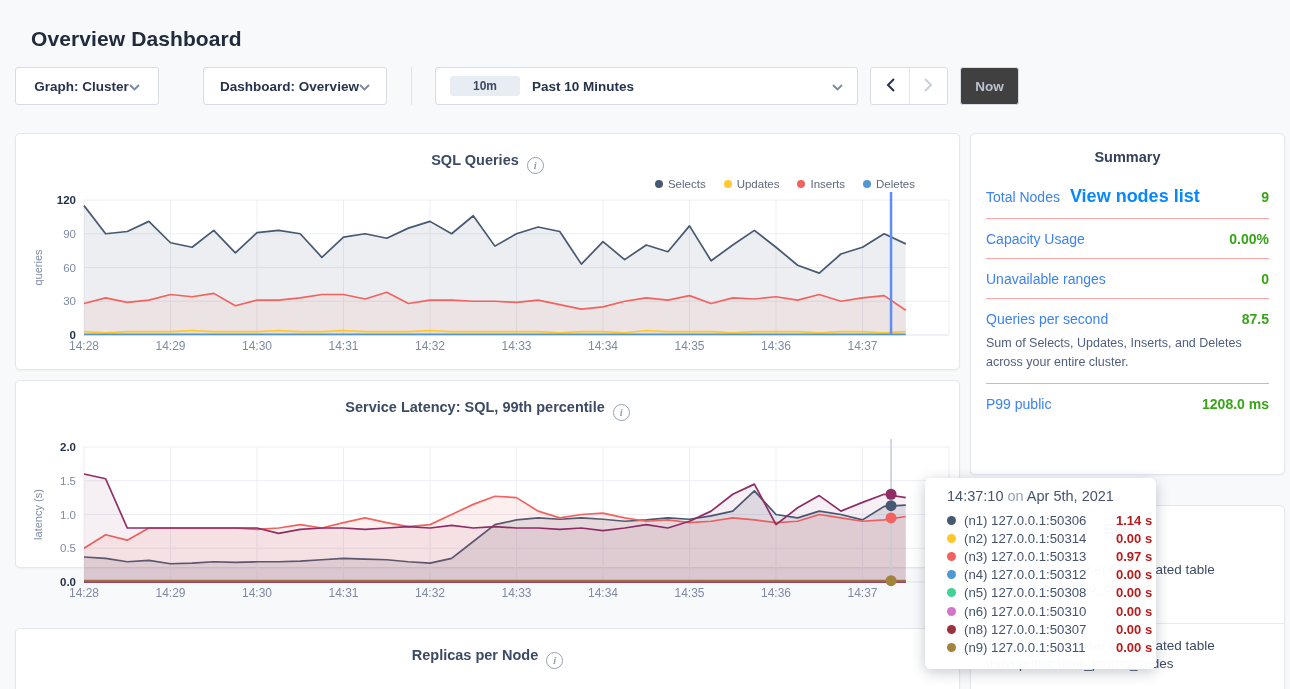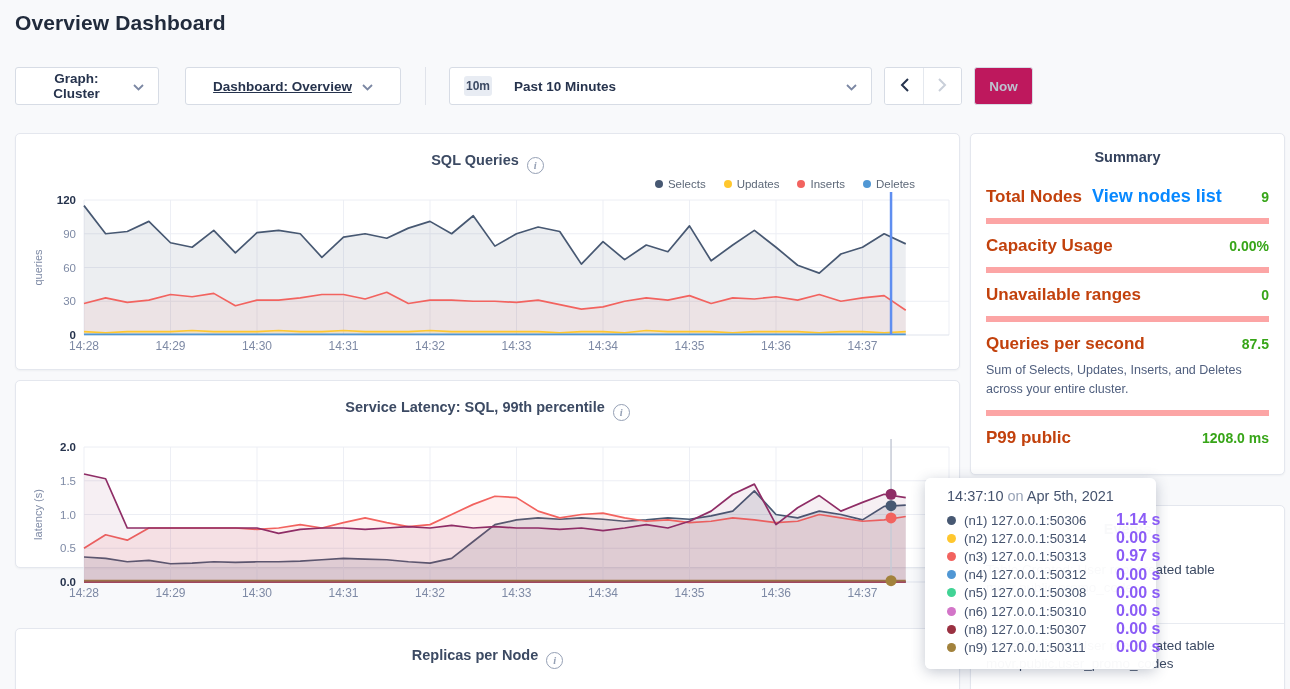--- a/index.html
+++ b/index.html
@@ -2,50 +2,50 @@
 <html><head>
 <meta charset="utf-8">
 <style>
   * { box-sizing: border-box; }
   html,body { margin:0; padding:0; }
   body {
     width:1290px; height:689px; position:relative; overflow:hidden;
     background:#f8f9fb; font-family:"Liberation Sans", sans-serif; color:#26334d;
   }
   h1.page-title {
-    position:absolute; left:15px; top:11px; margin:0;
+    position:absolute; left:15px; top:11px; margin:16px;
     font-size:21px; font-weight:600; color:#212b3c; letter-spacing:0.1px;
   }
   
   .toolbar { position:absolute; left:15px; top:67px; display:flex; align-items:center; }
   .btn {
-    display:flex; align-items:center; justify-content:center; gap:10px;
+    display:flex; align-items:center; justify-content:center; 
     background:#fff; border:1px solid #d7dce5; border-radius:3px; height:38px;
     font-weight:700; font-size:13.5px; color:#26334d; padding:0 14px;
     font-family:inherit; cursor:pointer;
   }
   .btn-graph { width:144px; }
-  .btn-dash  { width:216px; margin-left:26px;text-decoration:underline; }
+  .btn-dash  { width:184px; margin-left:44px; }
   .vdiv { width:1px; height:38px; background:#e0e3ea; margin-left:24px; }
   .btn-time { width:423px; margin-left:23px; justify-content:flex-start; }
   .badge10m {
-    background:#e8ecf3; border-radius:3px; padding:3px 2px;
+    background:#e8ecf3; border-radius:3px; padding:3px 23px;
     font-size:12px; font-weight:700; color:#3c4a63; margin-right:12px;
   }
   .btn-time .chev { margin-left:auto; }
   .pager {
     display:flex; margin-left:12px; border:1px solid #d7dce5; border-radius:3px;
     height:38px; overflow:hidden; background:#fff;
   }
   .pager button {
     width:38px; border:none; background:#fff; display:flex; align-items:center;
     justify-content:center; cursor:pointer; padding:0;
   }
   .pager button + button { border-left:1px solid #e4e8ee; }
-  .btn-now { margin-left:12px; width:59px; color:#bcc3cf; background:#be185d;text-align:right; }
+  .btn-now { margin-left:12px; width:59px; color:#bcc3cf; background:#404040;text-align:right; }
   
   .panel {
     position:absolute; background:#fff; border:1px solid #e4e7ee; border-radius:5px;
     box-shadow:0 1px 2px rgba(40,50,80,0.05);
   }
   #panel-queries  { left:15px;  top:133px; width:945px; height:237px; }
   #panel-latency  { left:15px;  top:380px; width:945px; height:188px; }
   #panel-replicas { left:15px;  top:628px; width:945px; height:120px; }
   #panel-summary  { left:970px; top:133px; width:315px; height:342px; }
   #panel-events   { left:970px; top:505px; width:315px; height:240px; }
@@ -66,42 +66,42 @@
   .legend-item { display:flex; align-items:center; margin-left:18px; }
   .legend-dot { width:8px; height:8px; border-radius:50%; margin-right:5px; }
   .chart-svg { position:absolute; left:0; top:0; }
   
   .panel-title {
     text-align:center; font-weight:700; font-size:14.5px; color:#33415c;
     padding-top:15px;
   }
   .sum-rows { padding:9px 15px 0; }
   .sum-row { padding:12px 0 11px; }
-  .sum-row + .sum-row { border-top:6px solid #fca5a5; }
+  .sum-row + .sum-row { border-top:1px solid #fca5a5; }
   .sum-head { display:flex; align-items:baseline; }
-  .sum-label { font-weight:700; font-size:17px; color:#c2410c; }
+  .sum-label { font-weight:400; font-size:14px; color:#3b82f6; }
   .sum-link { font-weight:700; font-size:18px; margin-left:10px; text-decoration:none; cursor:pointer; }
   .sum-value { margin-left:auto; font-weight:700; font-size:14px; }
   .sum-desc { font-size:12.5px; color:#51607f; line-height:19px; margin-top:7px; }
   
   .events-list { margin-top:14px; }
   .event-item { padding:10px 15px 26px; font-size:13.5px; color:#3c4a63; line-height:18px; }
   .event-item + .event-item { border-top:1px solid #e8ebf1; padding-top:13px; }
   
   #hover-tooltip {
     position:absolute; left:925px; top:478px; width:231px; z-index:60;
     background:rgba(255,255,255,0.97); border-radius:6px;
     box-shadow:0 3px 14px rgba(44,56,88,0.28); padding:10px 22px 12px;
   }
   .tt-title { font-size:14.5px; color:#45536e; margin-bottom:7px; }
   .tt-on { color:#98a3b7; }
   .tt-row { display:flex; align-items:center; height:18.2px; font-size:13.2px; color:#45536e; }
   .tt-dot { width:9px; height:9px; border-radius:50%; margin-right:8px; flex:0 0 9px; }
   .tt-label { flex:0 0 152px; white-space:nowrap; }
-  .tt-val { font-weight:700; color:#8b5cf6; font-size:16px; white-space:nowrap; }
+  .tt-val { font-weight:700; color:#b91c1c; font-size:13px; white-space:nowrap; }
 </style>
 </head>
 <body>
 
 <h1 class="page-title">Overview Dashboard</h1>
 
 <div class="toolbar">
   <button class="btn btn-graph">
     <span>Graph: Cluster</span>
     <span class="chev">

